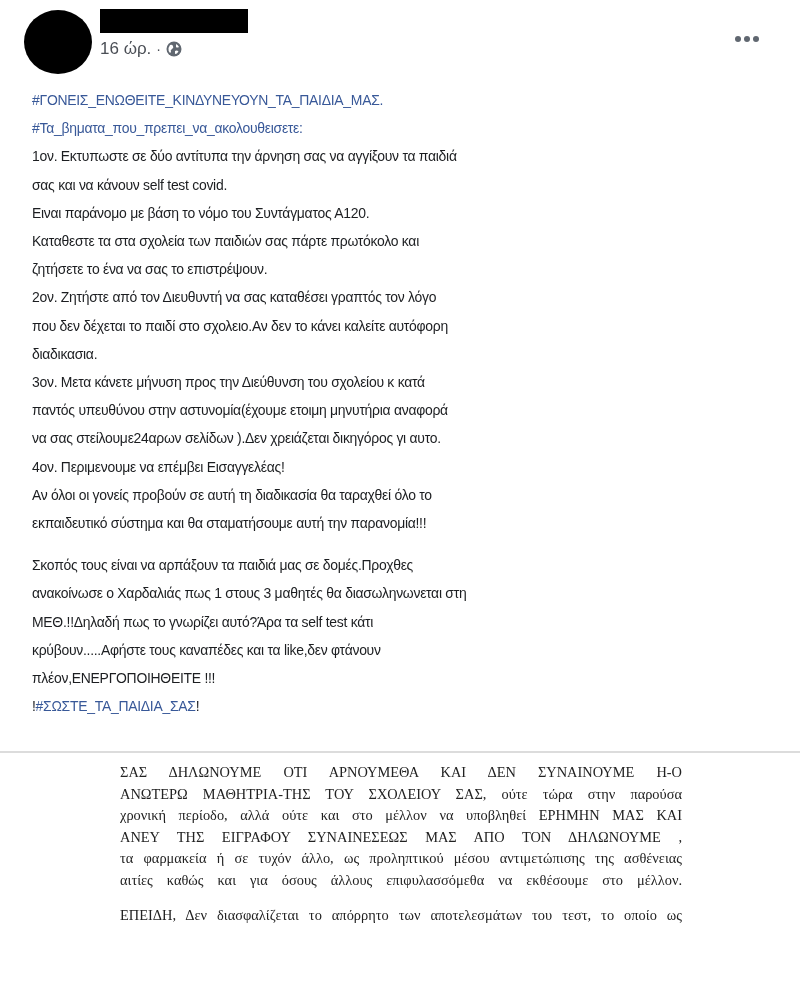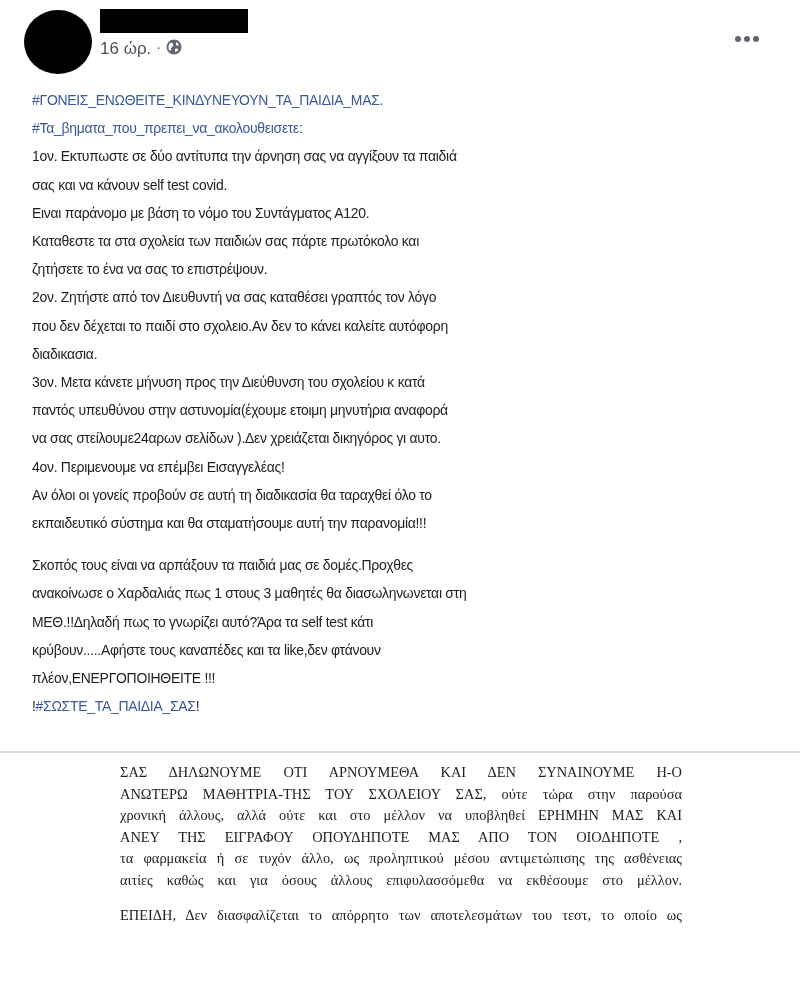--- a/index.html
+++ b/index.html
@@ -1,21 +1,21 @@
 <!DOCTYPE html>
 <html><head>
 <meta charset="utf-8">
 <style>
   html, body { margin:0; padding:0; background:#ffffff; }
   body { width:800px; height:997px; overflow:hidden; position:relative; font-family:"Liberation Sans", sans-serif; color:#1c1e21; }
 
   .header { position:absolute; left:0; top:0; width:800px; height:80px; }
   .avatar { position:absolute; left:24px; top:10px; width:68px; height:64px; border-radius:50%; background:#000; }
   .name-bar { position:absolute; left:100px; top:9px; width:148px; height:24px; background:#000; }
-  .meta { position:absolute; left:100px; top:39px; display:flex; align-items:flex-start; gap:5px; font-size:17px; color:#4b4f56; }
+  .meta { position:absolute; left:100px; top:39px; display:flex; align-items:center; gap:5px; font-size:17px; color:#4b4f56; }
   .meta .dot { font-size:14px; }
   .globe { width:16px; height:16px; display:inline-block; }
   .more { position:absolute; left:732px; top:32px; width:30px; height:14px; display:flex; gap:3px; align-items:center; justify-content:center; cursor:pointer; }
   .more span { width:6px; height:6px; border-radius:50%; background:#606770; display:block; }
 
   .post-text { position:absolute; left:32px; top:86px; width:770px; font-size:15px; line-height:28.2px; color:#1c1e21; letter-spacing:-0.3px; }
   .post-text .line { white-space:nowrap; display:block; transform:scaleX(0.93); transform-origin:left center; }
   .post-text .gap { height:14px; display:block; }
   .hashtag-link { color:#385898; cursor:pointer; }
 
@@ -73,20 +73,20 @@
   <span class="line">κρύβουν.....Αφήστε τους καναπέδες και τα like,δεν φτάνουν</span>
   <span class="line">πλέον,ΕΝΕΡΓΟΠΟΙΗΘΕΙΤΕ !!!</span>
   <span class="line"><span>!</span><span class="hashtag-link">#ΣΩΣΤΕ_ΤΑ_ΠΑΙΔΙΑ_ΣΑΣ</span><span>!</span></span>
 </div>
 
 <div class="divider"></div>
 
 <div class="doc">
   <span class="dline">ΣΑΣ ΔΗΛΩΝΟΥΜΕ ΟΤΙ ΑΡΝΟΥΜΕΘΑ ΚΑΙ ΔΕΝ ΣΥΝΑΙΝΟΥΜΕ Η-Ο</span>
   <span class="dline">ΑΝΩΤΕΡΩ ΜΑΘΗΤΡΙΑ-ΤΗΣ ΤΟΥ ΣΧΟΛΕΙΟΥ ΣΑΣ, ούτε τώρα στην παρούσα</span>
-  <span class="dline">χρονική άλλους, αλλά ούτε και στο μέλλον να υποβληθεί ΕΡΗΜΗΝ ΜΑΣ ΚΑΙ</span>
-  <span class="dline">ΑΝΕΥ ΤΗΣ ΕΙΓΡΑΦΟΥ ΟΠΟΥΔΗΠΟΤΕ ΜΑΣ ΑΠΟ ΤΟΝ ΟΙΟΔΗΠΟΤΕ ,</span>
+  <span class="dline">χρονική περίοδο, αλλά ούτε και στο μέλλον να υποβληθεί ΕΡΗΜΗΝ ΜΑΣ ΚΑΙ</span>
+  <span class="dline">ΑΝΕΥ ΤΗΣ ΕΙΓΡΑΦΟΥ ΣΥΝΑΙΝΕΣΕΩΣ ΜΑΣ ΑΠΟ ΤΟΝ ΔΗΛΩΝΟΥΜΕ ,</span>
   <span class="dline">τα φαρμακεία ή σε τυχόν άλλο, ως προληπτικού μέσου αντιμετώπισης της ασθένειας</span>
   <span class="dline">αιτίες καθώς και για όσους άλλους επιφυλασσόμεθα να εκθέσουμε στο μέλλον.</span>
   <span class="para-gap"></span>
   <span class="dline">ΕΠΕΙΔΗ, Δεν διασφαλίζεται το απόρρητο των αποτελεσμάτων του τεστ, το οποίο ως</span>
 
 </div>
 
 </body></html>

